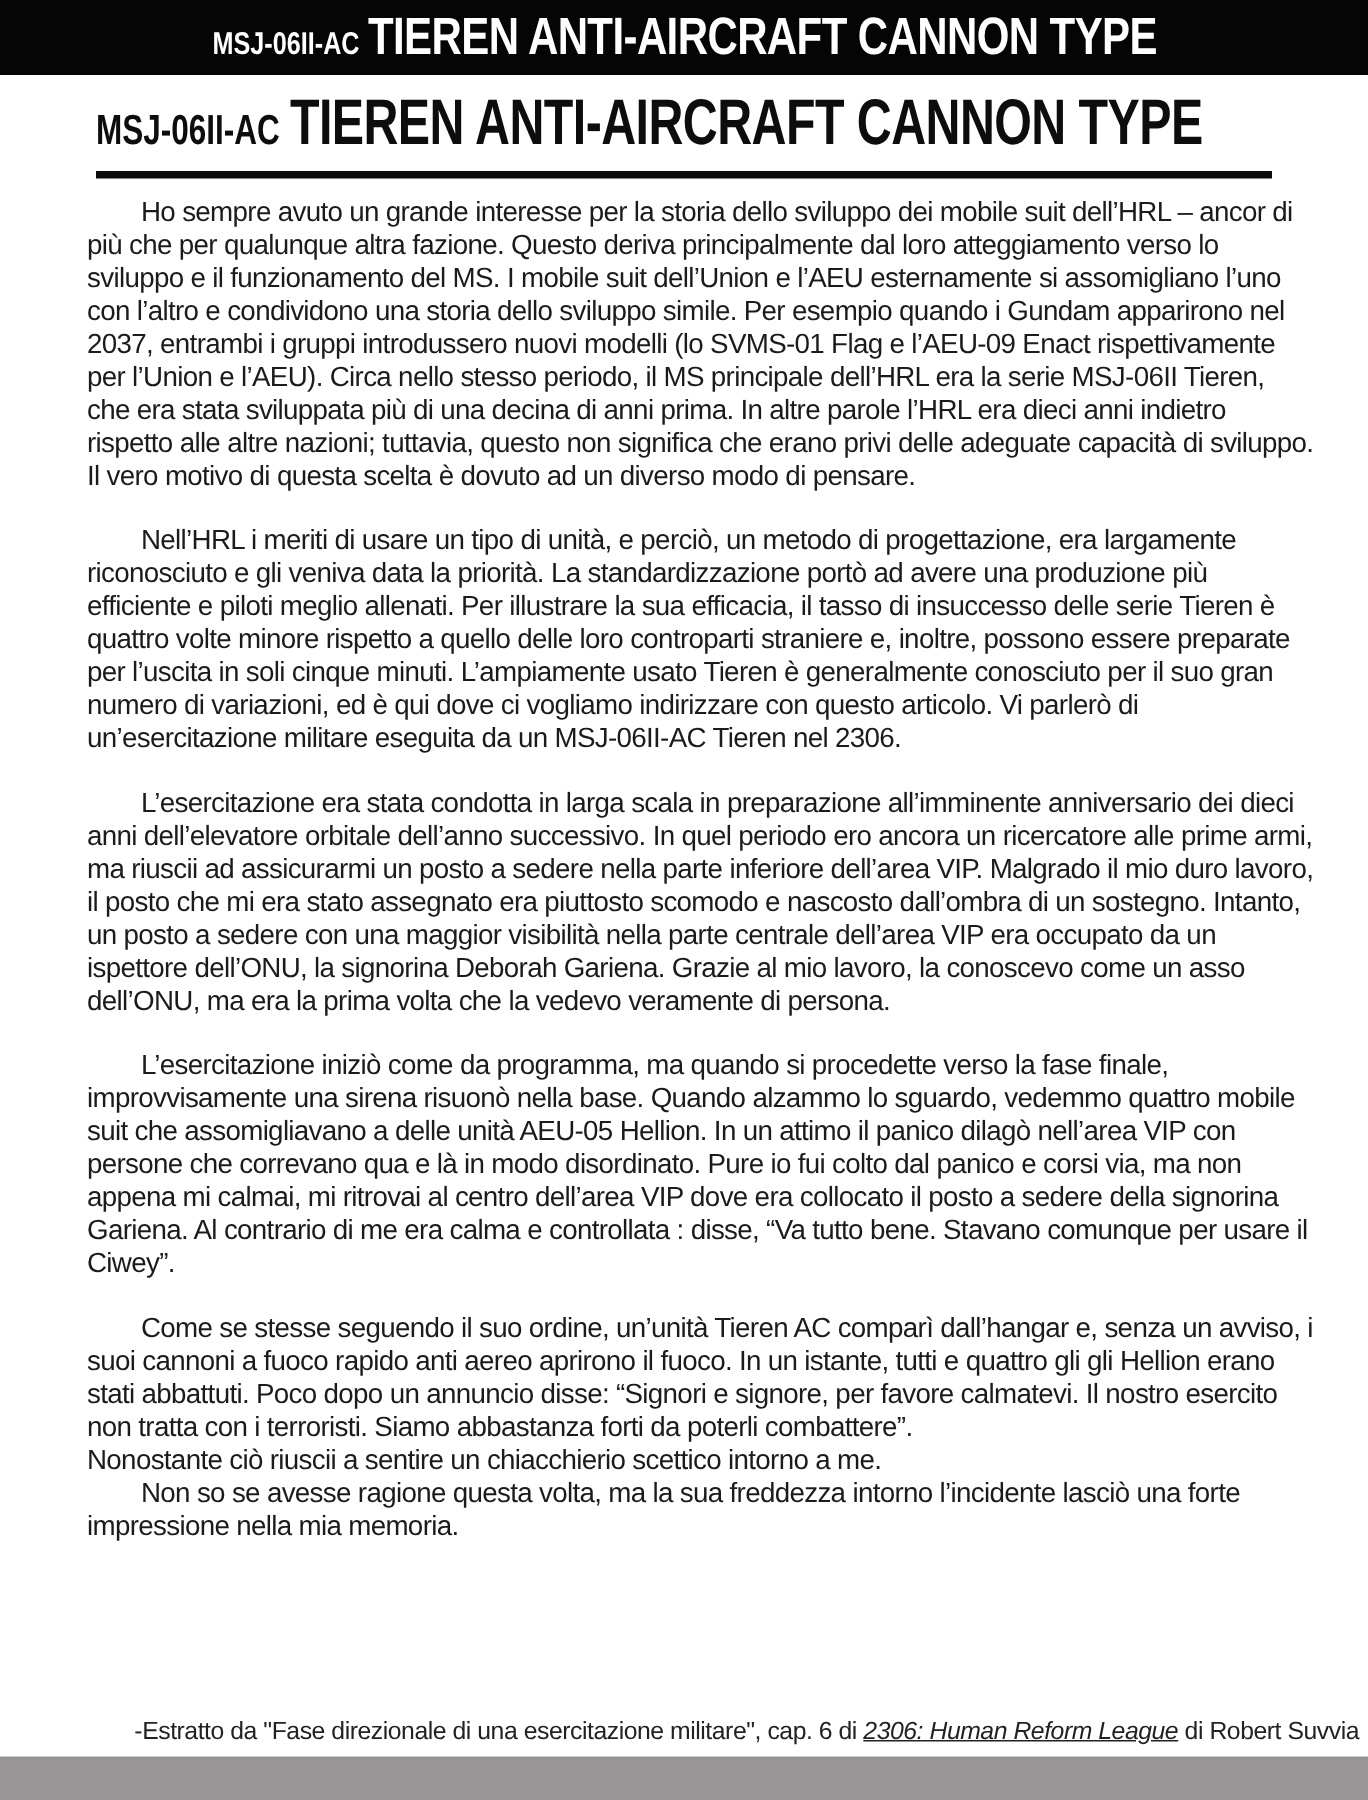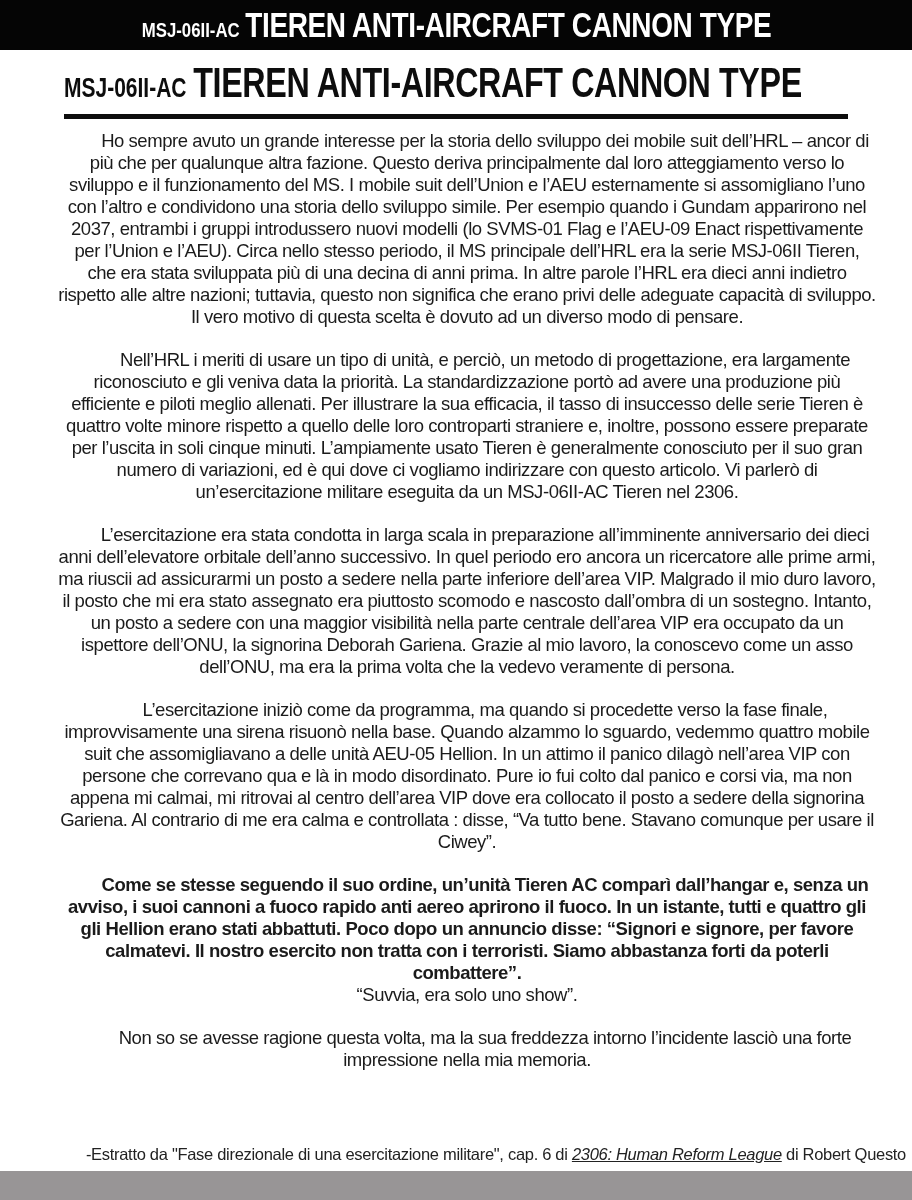--- a/index.html
+++ b/index.html
@@ -62,31 +62,30 @@
   .title-rule {
     height: 5px;
     background: #0d0d0d;
     margin: 7px 64px 0 64px;
   }
 
   
   .article {
     margin-top: 11px;
     padding: 0 36px 0 58px;
-    text-align: center;
   }
   .article p {
     margin: 0 0 21px 0;
     font-size: 18.5px;
     line-height: 22px;
     letter-spacing: -0.45px;
     text-indent: 36px;
     color: #1b1b1b;
   }
-  .article p.tight { margin-bottom: 0; font-weight: bold; }
+  .article p.tight { margin-bottom: 0; }
   .article .plain-line {
     font-size: 18.5px;
     line-height: 22px;
     letter-spacing: -0.45px;
     text-indent: 0;
     color: #1b1b1b;
   }
   .article .plain-line.last { margin-bottom: 21px; }
 
   
@@ -126,21 +125,21 @@
   </div>
 </div>
 <div class="title-rule"></div>
 
 <div class="article">
   <p>Ho sempre avuto un grande interesse per la storia dello sviluppo dei mobile suit dell’HRL – ancor di più che per qualunque altra fazione. Questo deriva principalmente dal loro atteggiamento verso lo sviluppo e il funzionamento del MS. I mobile suit dell’Union e l’AEU esternamente si assomigliano l’uno con l’altro e condividono una storia dello sviluppo simile. Per esempio quando i Gundam apparirono nel 2037, entrambi i gruppi introdussero nuovi modelli (lo SVMS-01 Flag e l’AEU-09 Enact rispettivamente per l’Union e l’AEU). Circa nello stesso periodo, il MS principale dell’HRL era la serie MSJ-06II Tieren, che era stata sviluppata più di una decina di anni prima. In altre parole l’HRL era dieci anni indietro rispetto alle altre nazioni; tuttavia, questo non significa che erano privi delle adeguate capacità di sviluppo. Il vero motivo di questa scelta è dovuto ad un diverso modo di pensare.</p>
   <p>Nell’HRL i meriti di usare un tipo di unità, e perciò, un metodo di progettazione, era largamente riconosciuto e gli veniva data la priorità. La standardizzazione portò ad avere una produzione più efficiente e piloti meglio allenati. Per illustrare la sua efficacia, il tasso di insuccesso delle serie Tieren è quattro volte minore rispetto a quello delle loro controparti straniere e, inoltre, possono essere preparate per l’uscita in soli cinque minuti. L’ampiamente usato Tieren è generalmente conosciuto per il suo gran numero di variazioni, ed è qui dove ci vogliamo indirizzare con questo articolo. Vi parlerò di un’esercitazione militare eseguita da un MSJ-06II-AC Tieren nel 2306.</p>
   <p>L’esercitazione era stata condotta in larga scala in preparazione all’imminente anniversario dei dieci anni dell’elevatore orbitale dell’anno successivo. In quel periodo ero ancora un ricercatore alle prime armi, ma riuscii ad assicurarmi un posto a sedere nella parte inferiore dell’area VIP. Malgrado il mio duro lavoro, il posto che mi era stato assegnato era piuttosto scomodo e nascosto dall’ombra di un sostegno. Intanto, un posto a sedere con una maggior visibilità nella parte centrale dell’area VIP era occupato da un ispettore dell’ONU, la signorina Deborah Gariena. Grazie al mio lavoro, la conoscevo come un asso dell’ONU, ma era la prima volta che la vedevo veramente di persona.</p>
   <p>L’esercitazione iniziò come da programma, ma quando si procedette verso la fase finale, improvvisamente una sirena risuonò nella base. Quando alzammo lo sguardo, vedemmo quattro mobile suit che assomigliavano a delle unità AEU-05 Hellion. In un attimo il panico dilagò nell’area VIP con persone che correvano qua e là in modo disordinato. Pure io fui colto dal panico e corsi via, ma non appena mi calmai, mi ritrovai al centro dell’area VIP dove era collocato il posto a sedere della signorina Gariena. Al contrario di me era calma e controllata : disse, “Va tutto bene. Stavano comunque per usare il Ciwey”.</p>
   <p class="tight">Come se stesse seguendo il suo ordine, un’unità Tieren AC comparì dall’hangar e, senza un avviso, i suoi cannoni a fuoco rapido anti aereo aprirono il fuoco. In un istante, tutti e quattro gli gli Hellion erano stati abbattuti. Poco dopo un annuncio disse: “Signori e signore, per favore calmatevi. Il nostro esercito non tratta con i terroristi. Siamo abbastanza forti da poterli combattere”.</p>
-  <div class="plain-line last">“Suvvia, era solo uno show”.</div>
+  <div class="plain-line">Nonostante ciò riuscii a sentire un chiacchierio scettico intorno a me.</div>
   <p>Non so se avesse ragione questa volta, ma la sua freddezza intorno l’incidente lasciò una forte impressione nella mia memoria.</p>
 </div>
 
 <div class="citation">
-  <span>-Estratto da "Fase direzionale di una esercitazione militare", cap. 6 di </span><span class="italic">2306: Human Reform League</span><span> di Robert Questo</span>
+  <span>-Estratto da "Fase direzionale di una esercitazione militare", cap. 6 di </span><span class="italic">2306: Human Reform League</span><span> di Robert Suvvia</span>
 </div>
 
 <div class="bottom-bar"></div>
 
 </body></html>

